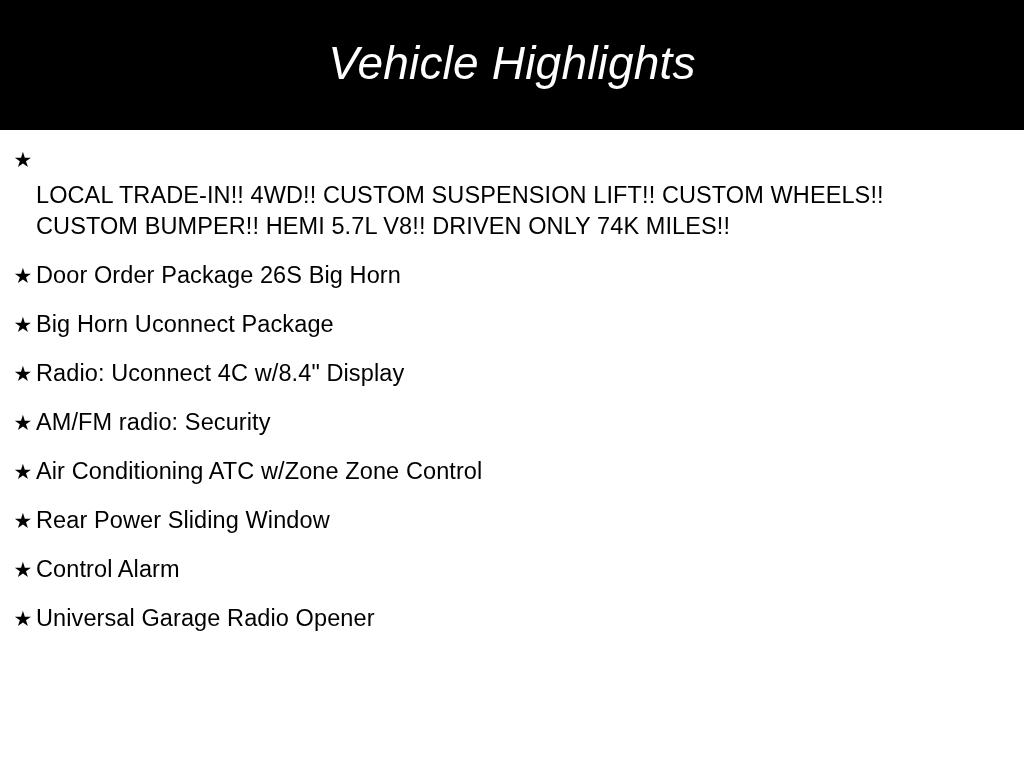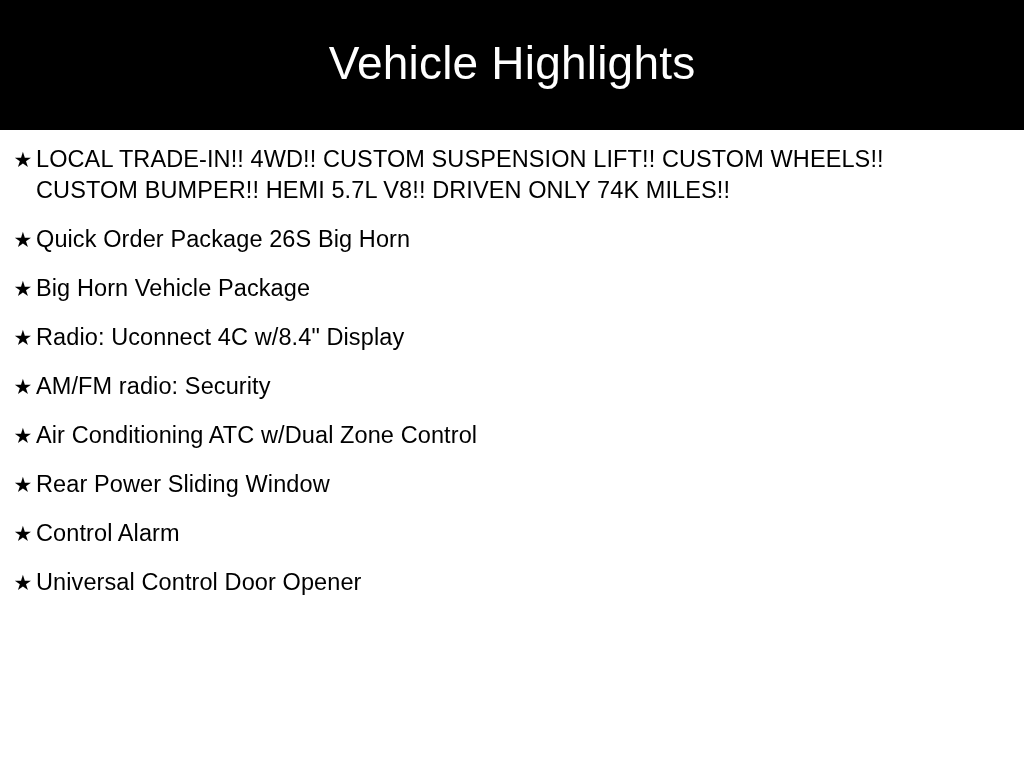--- a/index.html
+++ b/index.html
@@ -20,20 +20,21 @@
     background: #ffffff;
   }
   .header-bar {
     width: 1024px;
     height: 130px;
     background: #000000;
     display: flex;
     align-items: center;
     justify-content: center;
     box-sizing: border-box;
+    font-style: italic;
   }
   .header-title {
     color: #ffffff;
     font-size: 46px;
     font-weight: normal;
     letter-spacing: 0.2px;
     line-height: 1.1;
     margin: 0;
     padding-bottom: 4px;
   }
@@ -59,72 +60,73 @@
   }
   .highlight-text {
     flex: 1 1 auto;
     font-size: 23.5px;
     line-height: 31px;
     color: #000000;
     letter-spacing: 0.1px;
   }
   .item-first .highlight-text {
     max-width: 930px;
+    margin-top: 36px;
   }
 </style>
 </head>
 <body>
 
 <div class="page">
 
   <div class="header-bar">
     <h1 class="header-title">Vehicle Highlights</h1>
   </div>
 
   <ul class="highlights-list">
 
     <li class="highlight-item item-first">
       <span class="bullet-star">★</span>
       <span class="highlight-text">LOCAL TRADE-IN!! 4WD!! CUSTOM SUSPENSION LIFT!! CUSTOM WHEELS!! CUSTOM BUMPER!! HEMI 5.7L V8!! DRIVEN ONLY 74K MILES!!</span>
     </li>
 
     <li class="highlight-item">
       <span class="bullet-star">★</span>
-      <span class="highlight-text">Quick Order Package 26S Big Horn</span>
+      <span class="highlight-text">Door Order Package 26S Big Horn</span>
     </li>
 
     <li class="highlight-item">
       <span class="bullet-star">★</span>
-      <span class="highlight-text">Big Horn Vehicle Package</span>
+      <span class="highlight-text">Big Horn Uconnect Package</span>
     </li>
 
     <li class="highlight-item">
       <span class="bullet-star">★</span>
       <span class="highlight-text">Radio: Uconnect 4C w/8.4" Display</span>
     </li>
 
     <li class="highlight-item">
       <span class="bullet-star">★</span>
       <span class="highlight-text">AM/FM radio: Security</span>
     </li>
 
     <li class="highlight-item">
       <span class="bullet-star">★</span>
-      <span class="highlight-text">Air Conditioning ATC w/Dual Zone Control</span>
+      <span class="highlight-text">Air Conditioning ATC w/Zone Zone Control</span>
     </li>
 
     <li class="highlight-item">
       <span class="bullet-star">★</span>
       <span class="highlight-text">Rear Power Sliding Window</span>
     </li>
 
     <li class="highlight-item">
       <span class="bullet-star">★</span>
       <span class="highlight-text">Control Alarm</span>
     </li>
 
     <li class="highlight-item">
       <span class="bullet-star">★</span>
-      <span class="highlight-text">Universal Control Door Opener</span>
+      <span class="highlight-text">Universal Garage Radio Opener</span>
     </li>
 
   </ul>
 </div>
 
 </body></html>

